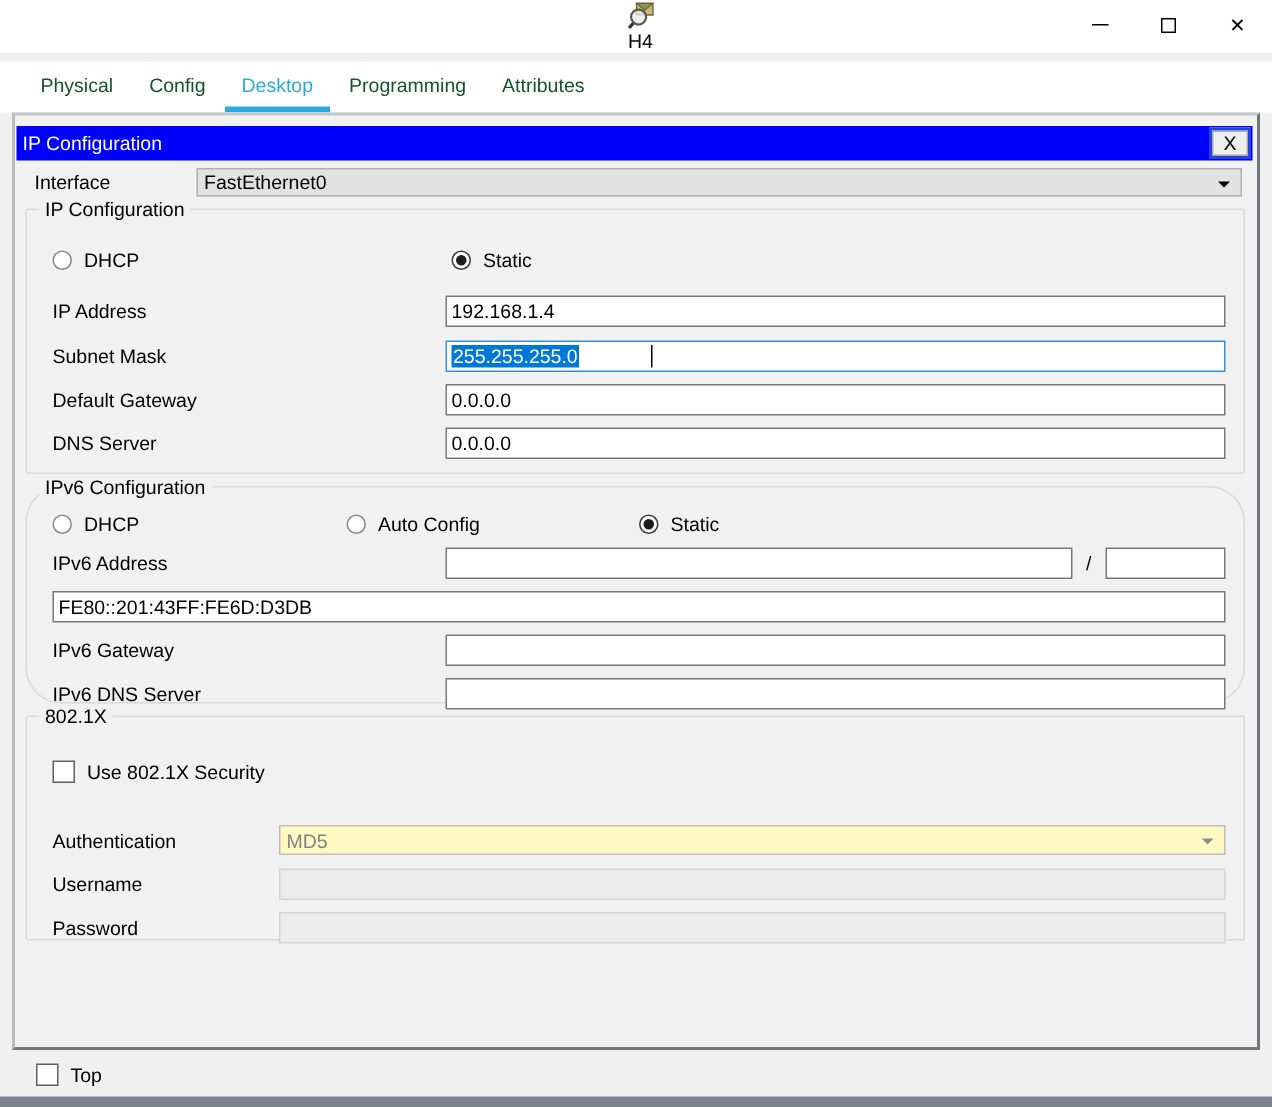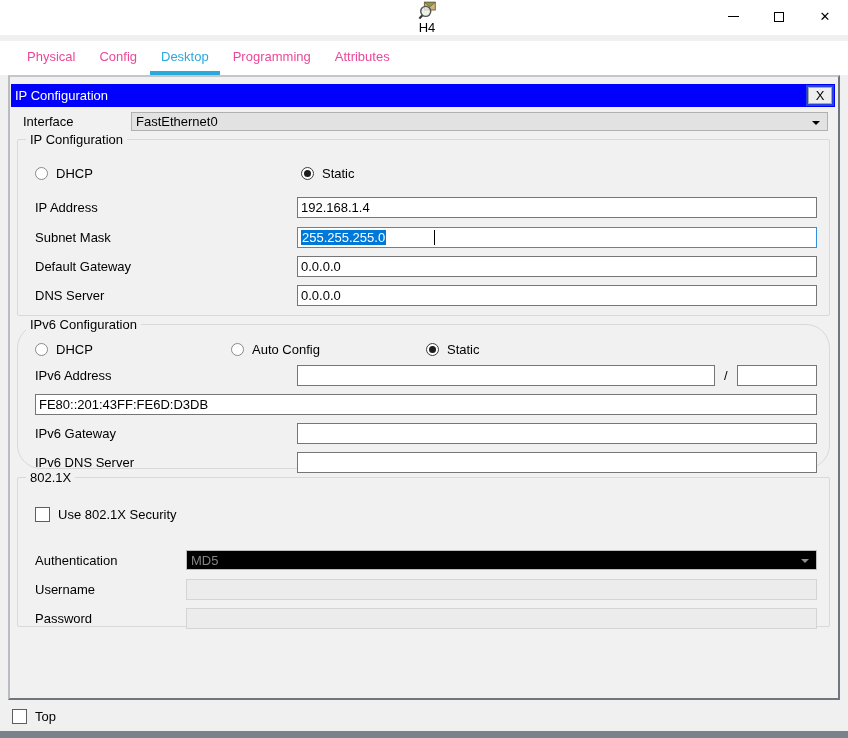--- a/index.html
+++ b/index.html
@@ -31,21 +31,21 @@
   
   .tabbar {
     height:34px; background:#ffffff;
     display:flex; align-items:stretch;
     padding-left:16px;
   }
   .tab {
     display:flex; align-items:center;
     padding:0 11px; margin-right:2px;
     border-bottom:4px solid transparent;
-    color:#ec4899; cursor:default;
+    color:#14532d; cursor:default;
   }
   .tab.active { color:#2aa9dd; border-bottom-color:#2aa9dd;text-align:center; }
 
   
   .frame {
     position:absolute; left:8px; top:75px; width:832px; height:625px;
     background:#f1f1f1;
     border:2px solid;
     border-color:#c3c7cb #6f767e #6f767e #b9bdc2;
     overflow:hidden;
@@ -142,28 +142,28 @@
   }
   .sel-text { background:#0078d7; color:#fff; padding:0 1px; }
   .caret { width:1px; height:15px; background:#000; margin-left:0; }
 
   
   .v6-main { flex:none; width:418px; }
   .v6-slash { margin:0 9px; }
   .v6-prefix { flex:none; width:80px; }
 
   
-  .combo.disabled { background:#000000; border-color:#bdbdbd; color:#838383; height:20px; }
+  .combo.disabled { background:#fef9c3; border-color:#bdbdbd; color:#838383; height:20px; }
   .combo.disabled .arrow { border-top-color:#8f8f8f; }
 
   .auth-row .combo, .auth-row .tinput { height:20px; }
 
   
   .footer-check {
-    position:absolute; left:12px; top:707px;
+    position:absolute; left:24px; top:707px;
     display:flex; align-items:center; height:18px;
   }
   .bottom-strip {
     position:absolute; left:0; bottom:0; width:848px; height:7px;
     background:#7b828c;
   }
 </style>
 </head>
 <body>
 

